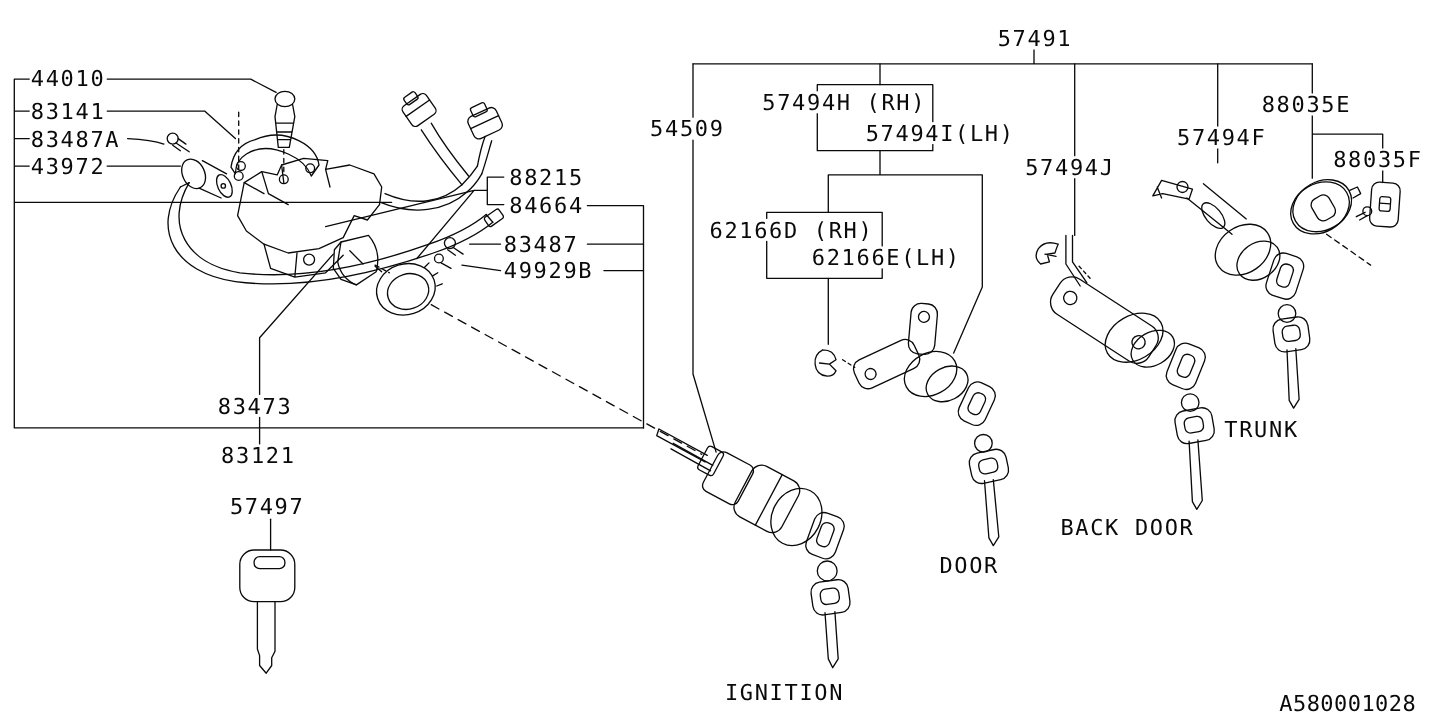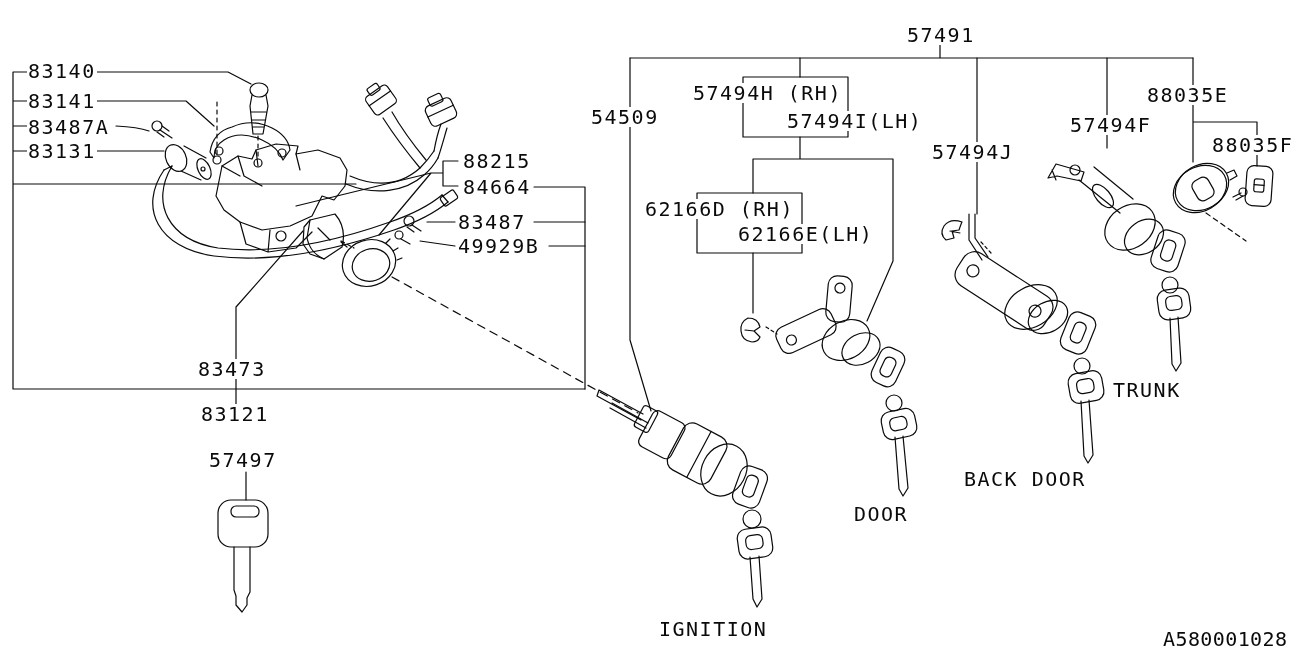--- a/index.html
+++ b/index.html
@@ -246,24 +246,24 @@
     <path d="M 1233 197 l 8 -4 M 1236 200 l 7 -4"></path>
   </g>
 
   <g>
     <rect x="218" y="500" width="50" height="47" rx="13"></rect>
     <rect x="231" y="506" width="28" height="11" rx="5"></rect>
     <path d="M 234 547 L 234 590 L 236 596 L 236 605 L 242 612 L 247 605 L 247 598 L 250 592 L 250 547"></path>
   </g>
 </svg>
 
-<div class="lbl" style="left:27px;top:61px">83140</div>
+<div class="lbl" style="left:27px;top:61px">44010</div>
 <div class="lbl" style="left:27px;top:91px">83141</div>
 <div class="lbl" style="left:27px;top:117px">83487A</div>
-<div class="lbl" style="left:27px;top:141px">83131</div>
+<div class="lbl" style="left:27px;top:141px">43972</div>
 <div class="lbl" style="left:462px;top:151px">88215</div>
 <div class="lbl" style="left:462px;top:177px">84664</div>
 <div class="lbl" style="left:457px;top:212px">83487</div>
 <div class="lbl" style="left:457px;top:236px">49929B</div>
 <div class="lbl" style="left:197px;top:359px">83473</div>
 <div class="lbl" style="left:200px;top:404px">83121</div>
 <div class="lbl" style="left:208px;top:450px">57497</div>
 <div class="lbl" style="left:906px;top:25px">57491</div>
 <div class="lbl" style="left:590px;top:107px">54509</div>
 <div class="lbl" style="left:692px;top:83px">57494H (RH)</div>

